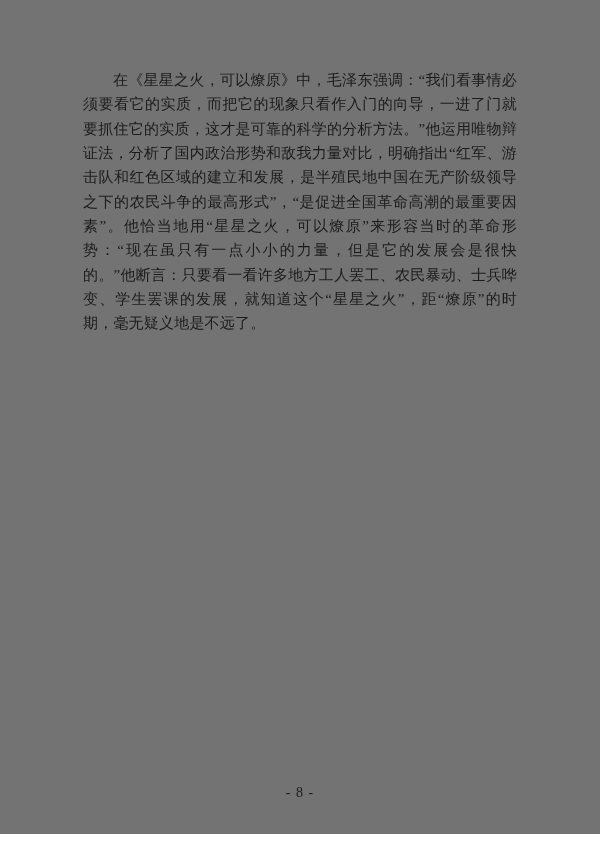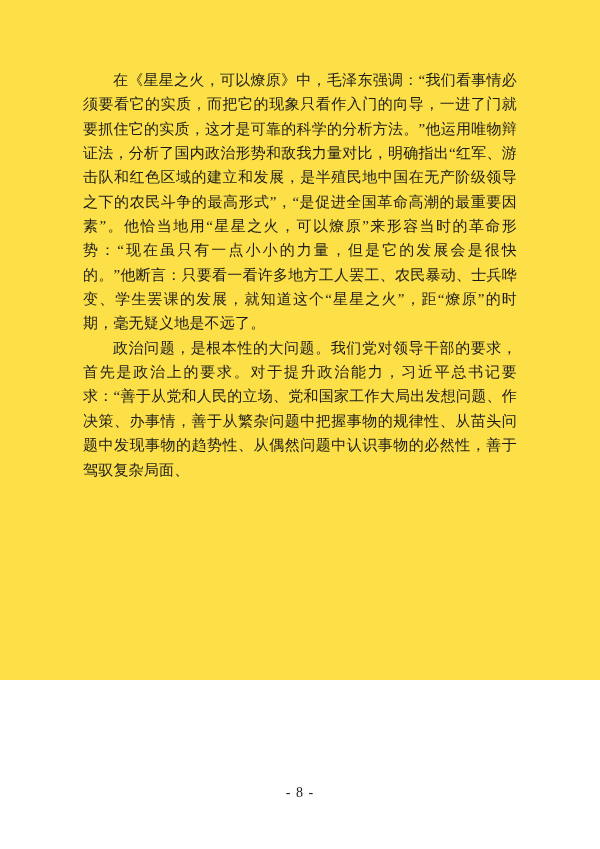--- a/index.html
+++ b/index.html
@@ -12,22 +12,22 @@
     background: #ffffff;
     font-family: "Liberation Serif", "DejaVu Serif", serif;
     position: relative;
     overflow: hidden;
   }
   .page {
     position: absolute;
     left: 0;
     top: 0;
     width: 600px;
-    height: 680px;
-    background: #fde047;
+    height: 834px;
+    background: #737373;
   }
   .content {
     position: absolute;
     left: 83px;
     top: 68px;
     width: 434px;
     color: #1b1b1b;
     font-size: 15px;
     line-height: 24.35px;
     text-align: justify;
@@ -51,16 +51,15 @@
     line-height: 18px;
     letter-spacing: 1px;
   }
 </style>
 </head>
 <body>
 
 <div class="page">
   <div class="content">
     <p>在《星星之火，可以燎原》中，毛泽东强调：“我们看事情必须要看它的实质，而把它的现象只看作入门的向导，一进了门就要抓住它的实质，这才是可靠的科学的分析方法。”他运用唯物辩证法，分析了国内政治形势和敌我力量对比，明确指出“红军、游击队和红色区域的建立和发展，是半殖民地中国在无产阶级领导之下的农民斗争的最高形式”，“是促进全国革命高潮的最重要因素”。他恰当地用“星星之火，可以燎原”来形容当时的革命形势：“现在虽只有一点小小的力量，但是它的发展会是很快的。”他断言：只要看一看许多地方工人罢工、农民暴动、士兵哗变、学生罢课的发展，就知道这个“星星之火”，距“燎原”的时期，毫无疑义地是不远了。</p>
-    <p>政治问题，是根本性的大问题。我们党对领导干部的要求，首先是政治上的要求。对于提升政治能力，习近平总书记要求：“善于从党和人民的立场、党和国家工作大局出发想问题、作决策、办事情，善于从繁杂问题中把握事物的规律性、从苗头问题中发现事物的趋势性、从偶然问题中认识事物的必然性，善于驾驭复杂局面、</p>
   </div>
   <div class="page-number">- 8 -</div>
 </div>
 
 </body></html>

